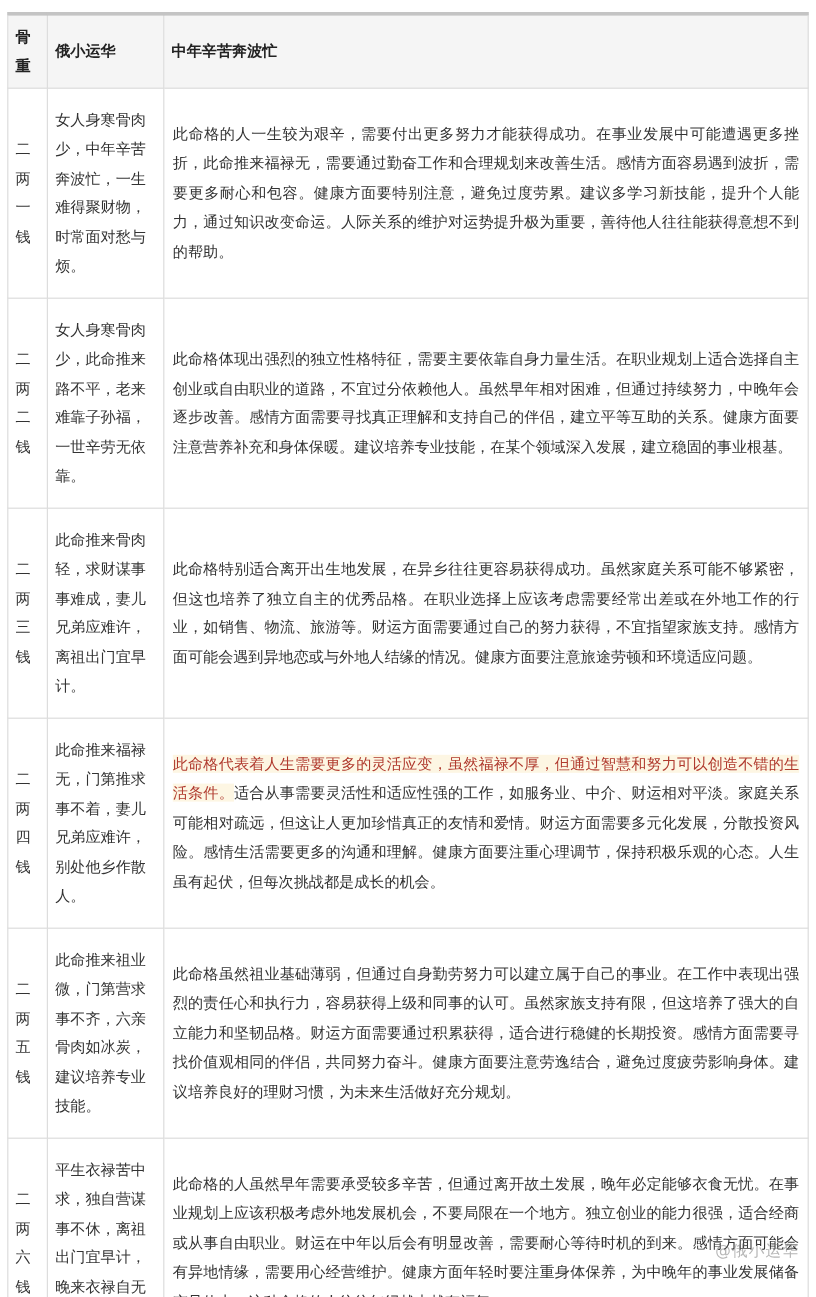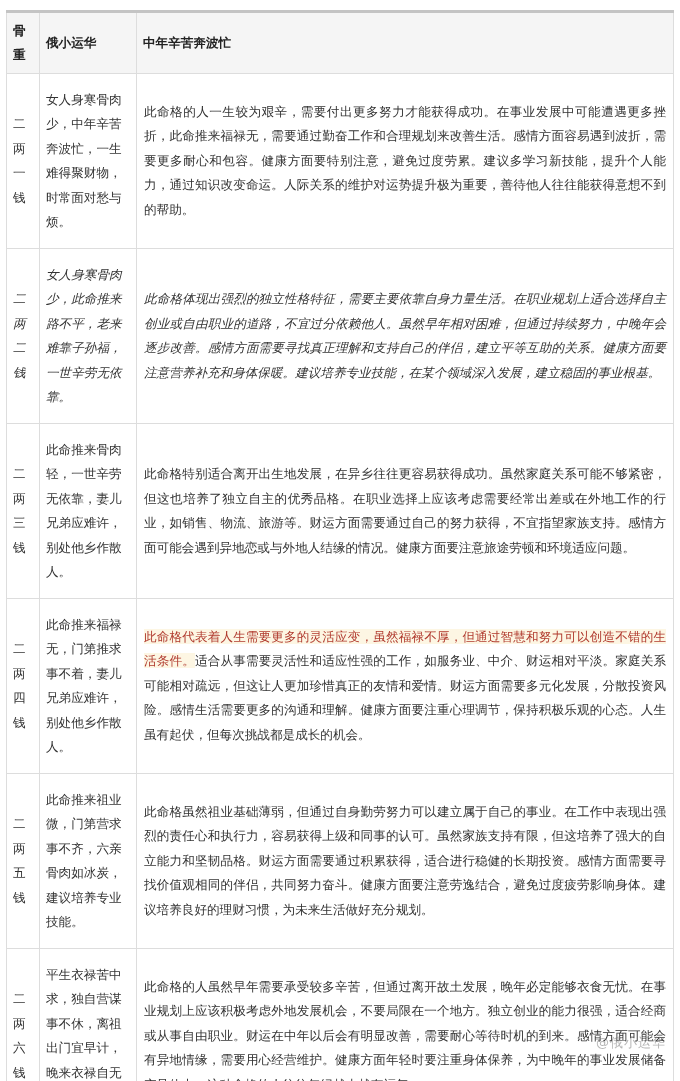--- a/index.html
+++ b/index.html
@@ -35,21 +35,21 @@
   col.c3 { width: auto; }
   td.weight { padding: 0 6px; text-align: left; }
   td.verse { padding: 0 7px 0 6px; }
   td.desc { padding: 10px 7px 10px 7px; text-align: justify; }
   .weight-char { display: block; }
   .hl {
     background: #fdf6e3;
     color: #b03a2e;
   }
   tbody tr:nth-child(1) td { height: 154px; }
-  tbody tr:nth-child(2) td { height: 154px; font-style: italic; }
+  tbody tr:nth-child(2) td { height: 154px; }
   tbody tr:nth-child(3) td { height: 154px; }
   tbody tr:nth-child(4) td { height: 154px; }
   tbody tr:nth-child(5) td { height: 154px; }
   tbody tr:nth-child(6) td { height: 154px; }
   tbody tr:nth-child(7) td { height: 160px; vertical-align: top; }
   tbody tr:nth-child(7) td.desc { padding-top: 22px; }
   tbody tr:nth-child(7) td.verse { padding-top: 8px; }
   tbody tr:nth-child(7) td.weight { padding-top: 33px; }
   .watermark {
     position: absolute; right: 14px; top: 1034px;
@@ -99,21 +99,21 @@
           <span>此命格体现出强烈的独立性格特征，需要主要依靠自身力量生活。在职业规划上适合选择自主创业或自由职业的道路，不宜过分依赖他人。虽然早年相对困难，但通过持续努力，中晚年会逐步改善。感情方面需要寻找真正理解和支持自己的伴侣，建立平等互助的关系。健康方面要注意营养补充和身体保暖。建议培养专业技能，在某个领域深入发展，建立稳固的事业根基。</span>
         </td>
       </tr>
       <tr>
         <td class="weight">
           <span class="weight-char">二</span>
           <span class="weight-char">两</span>
           <span class="weight-char">三</span>
           <span class="weight-char">钱</span>
         </td>
-        <td class="verse">此命推来骨肉轻，一世辛劳无依靠，妻儿兄弟应难许，别处他乡作散人。</td>
+        <td class="verse">此命推来骨肉轻，求财谋事事难成，妻儿兄弟应难许，离祖出门宜早计。</td>
         <td class="desc">
           <span>此命格特别适合离开出生地发展，在异乡往往更容易获得成功。虽然家庭关系可能不够紧密，但这也培养了独立自主的优秀品格。在职业选择上应该考虑需要经常出差或在外地工作的行业，如销售、物流、旅游等。财运方面需要通过自己的努力获得，不宜指望家族支持。感情方面可能会遇到异地恋或与外地人结缘的情况。健康方面要注意旅途劳顿和环境适应问题。</span>
         </td>
       </tr>
       <tr>
         <td class="weight">
           <span class="weight-char">二</span>
           <span class="weight-char">两</span>
           <span class="weight-char">四</span>
           <span class="weight-char">钱</span>

